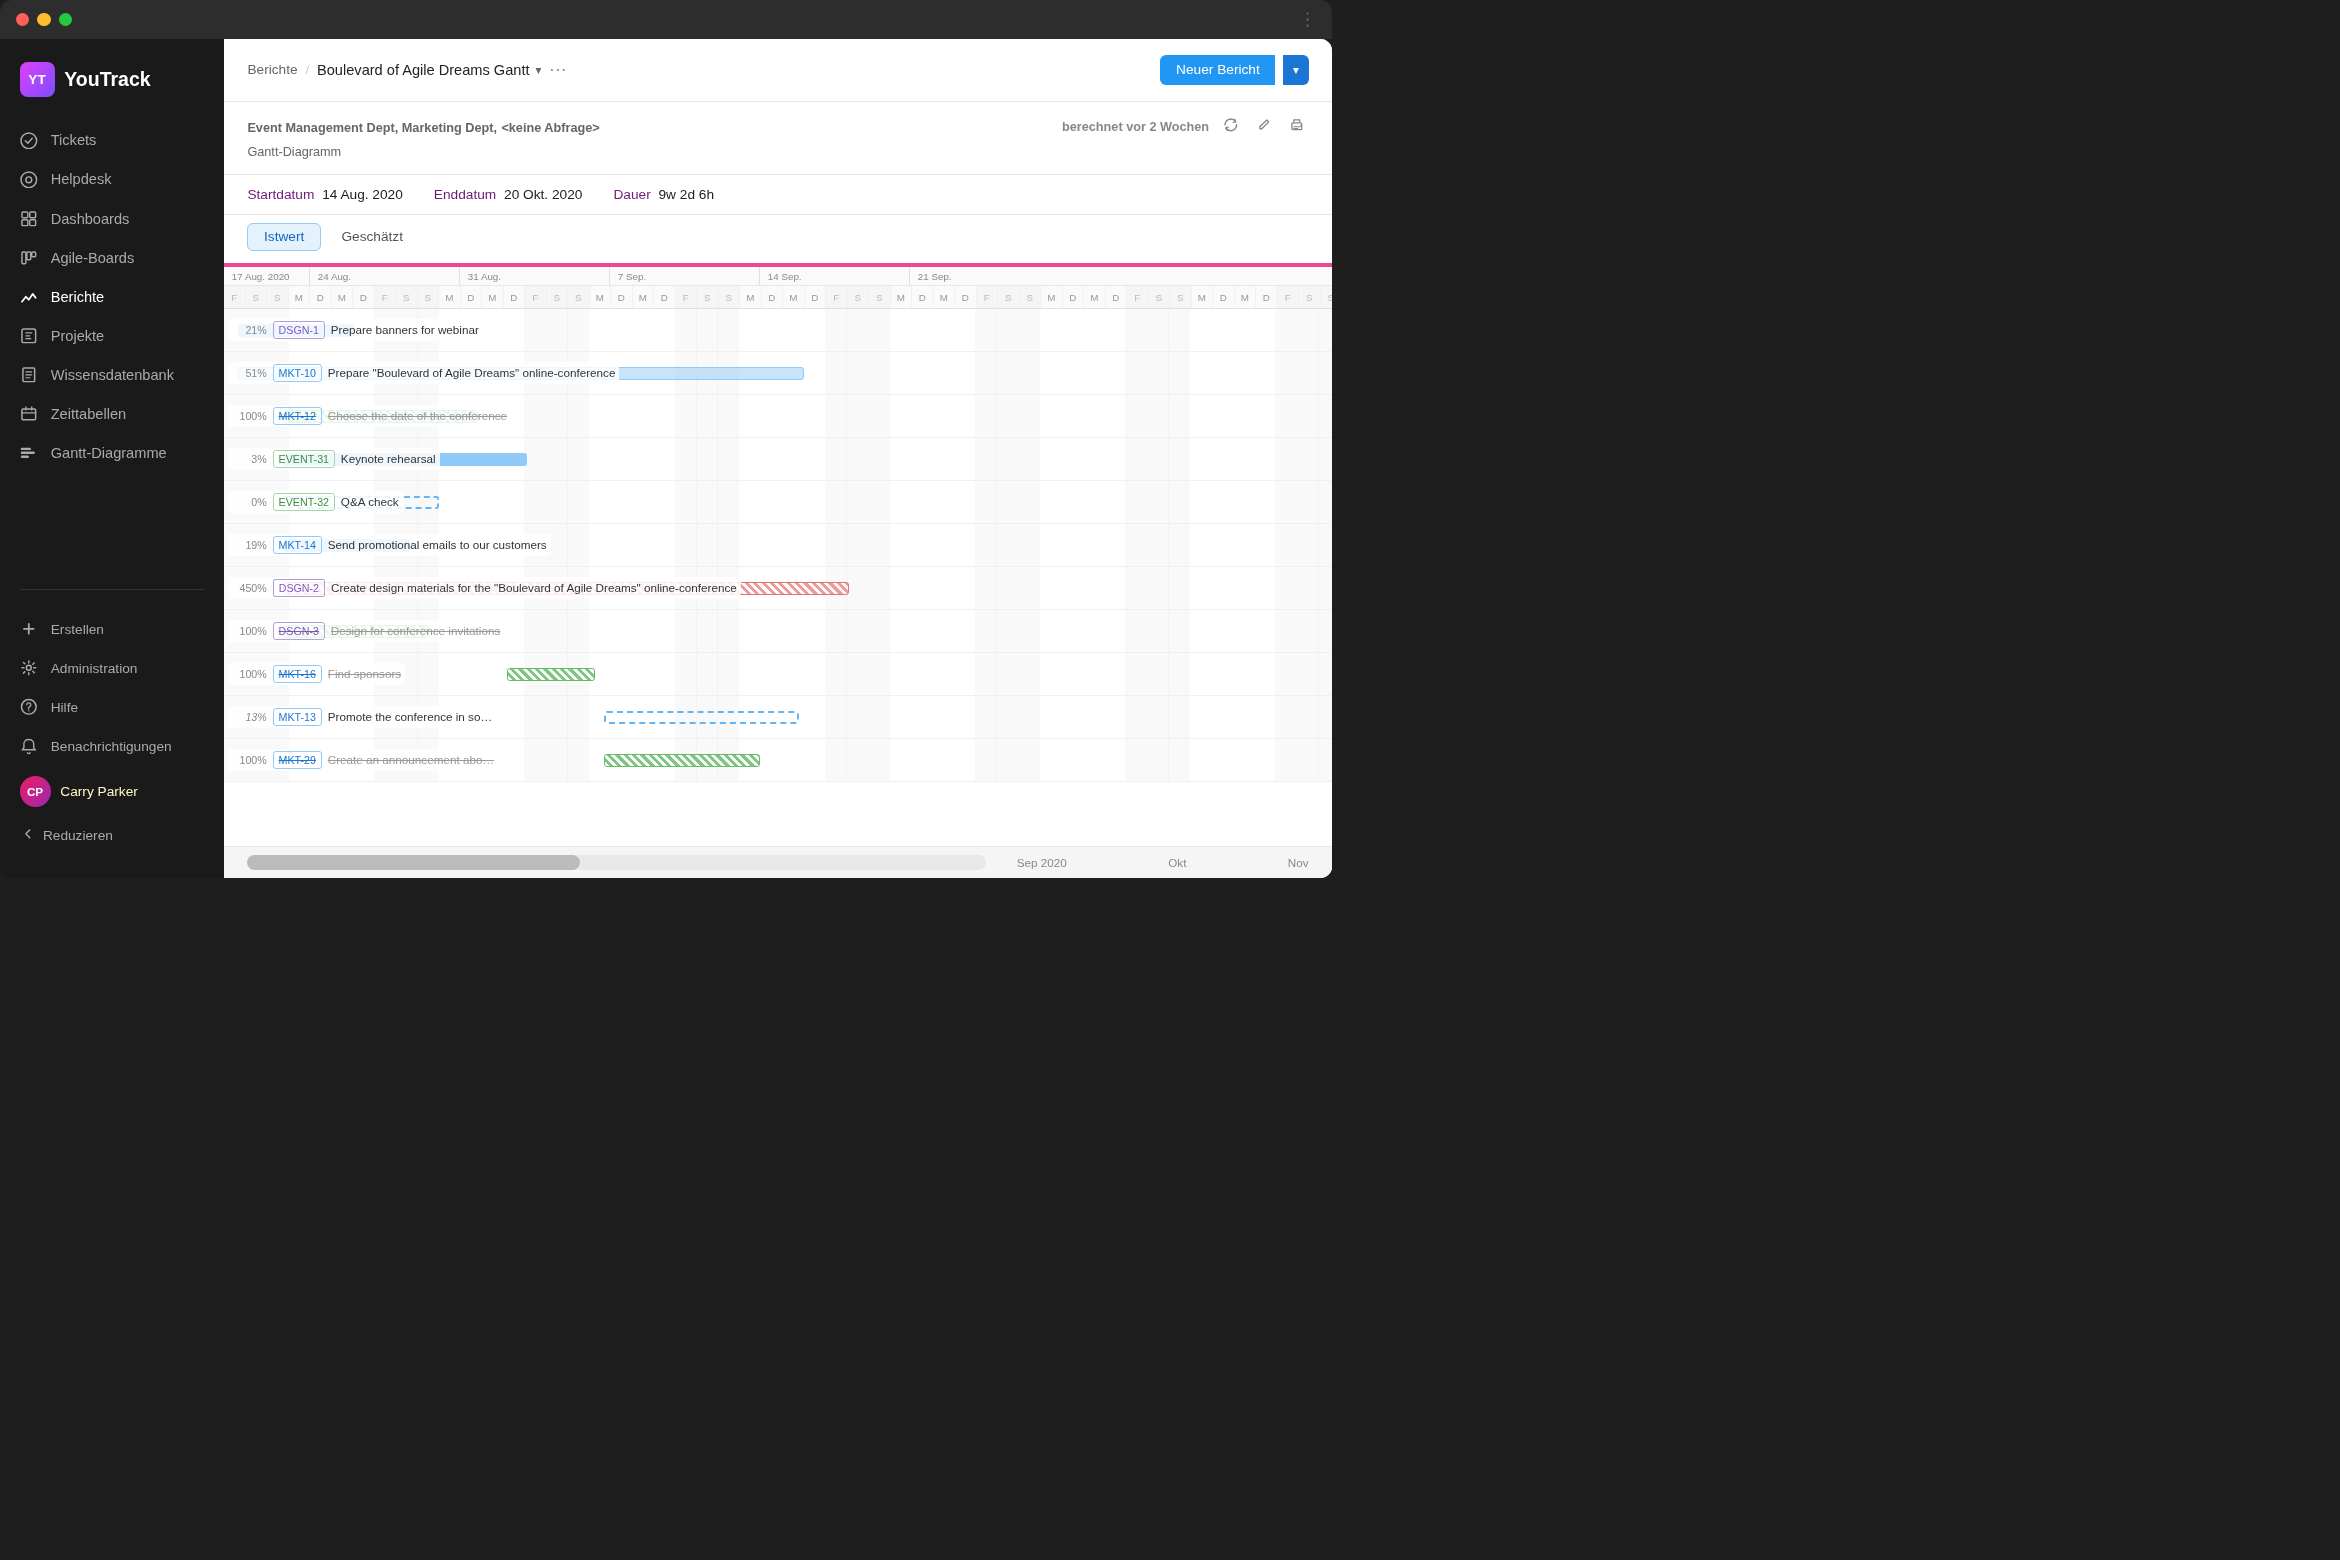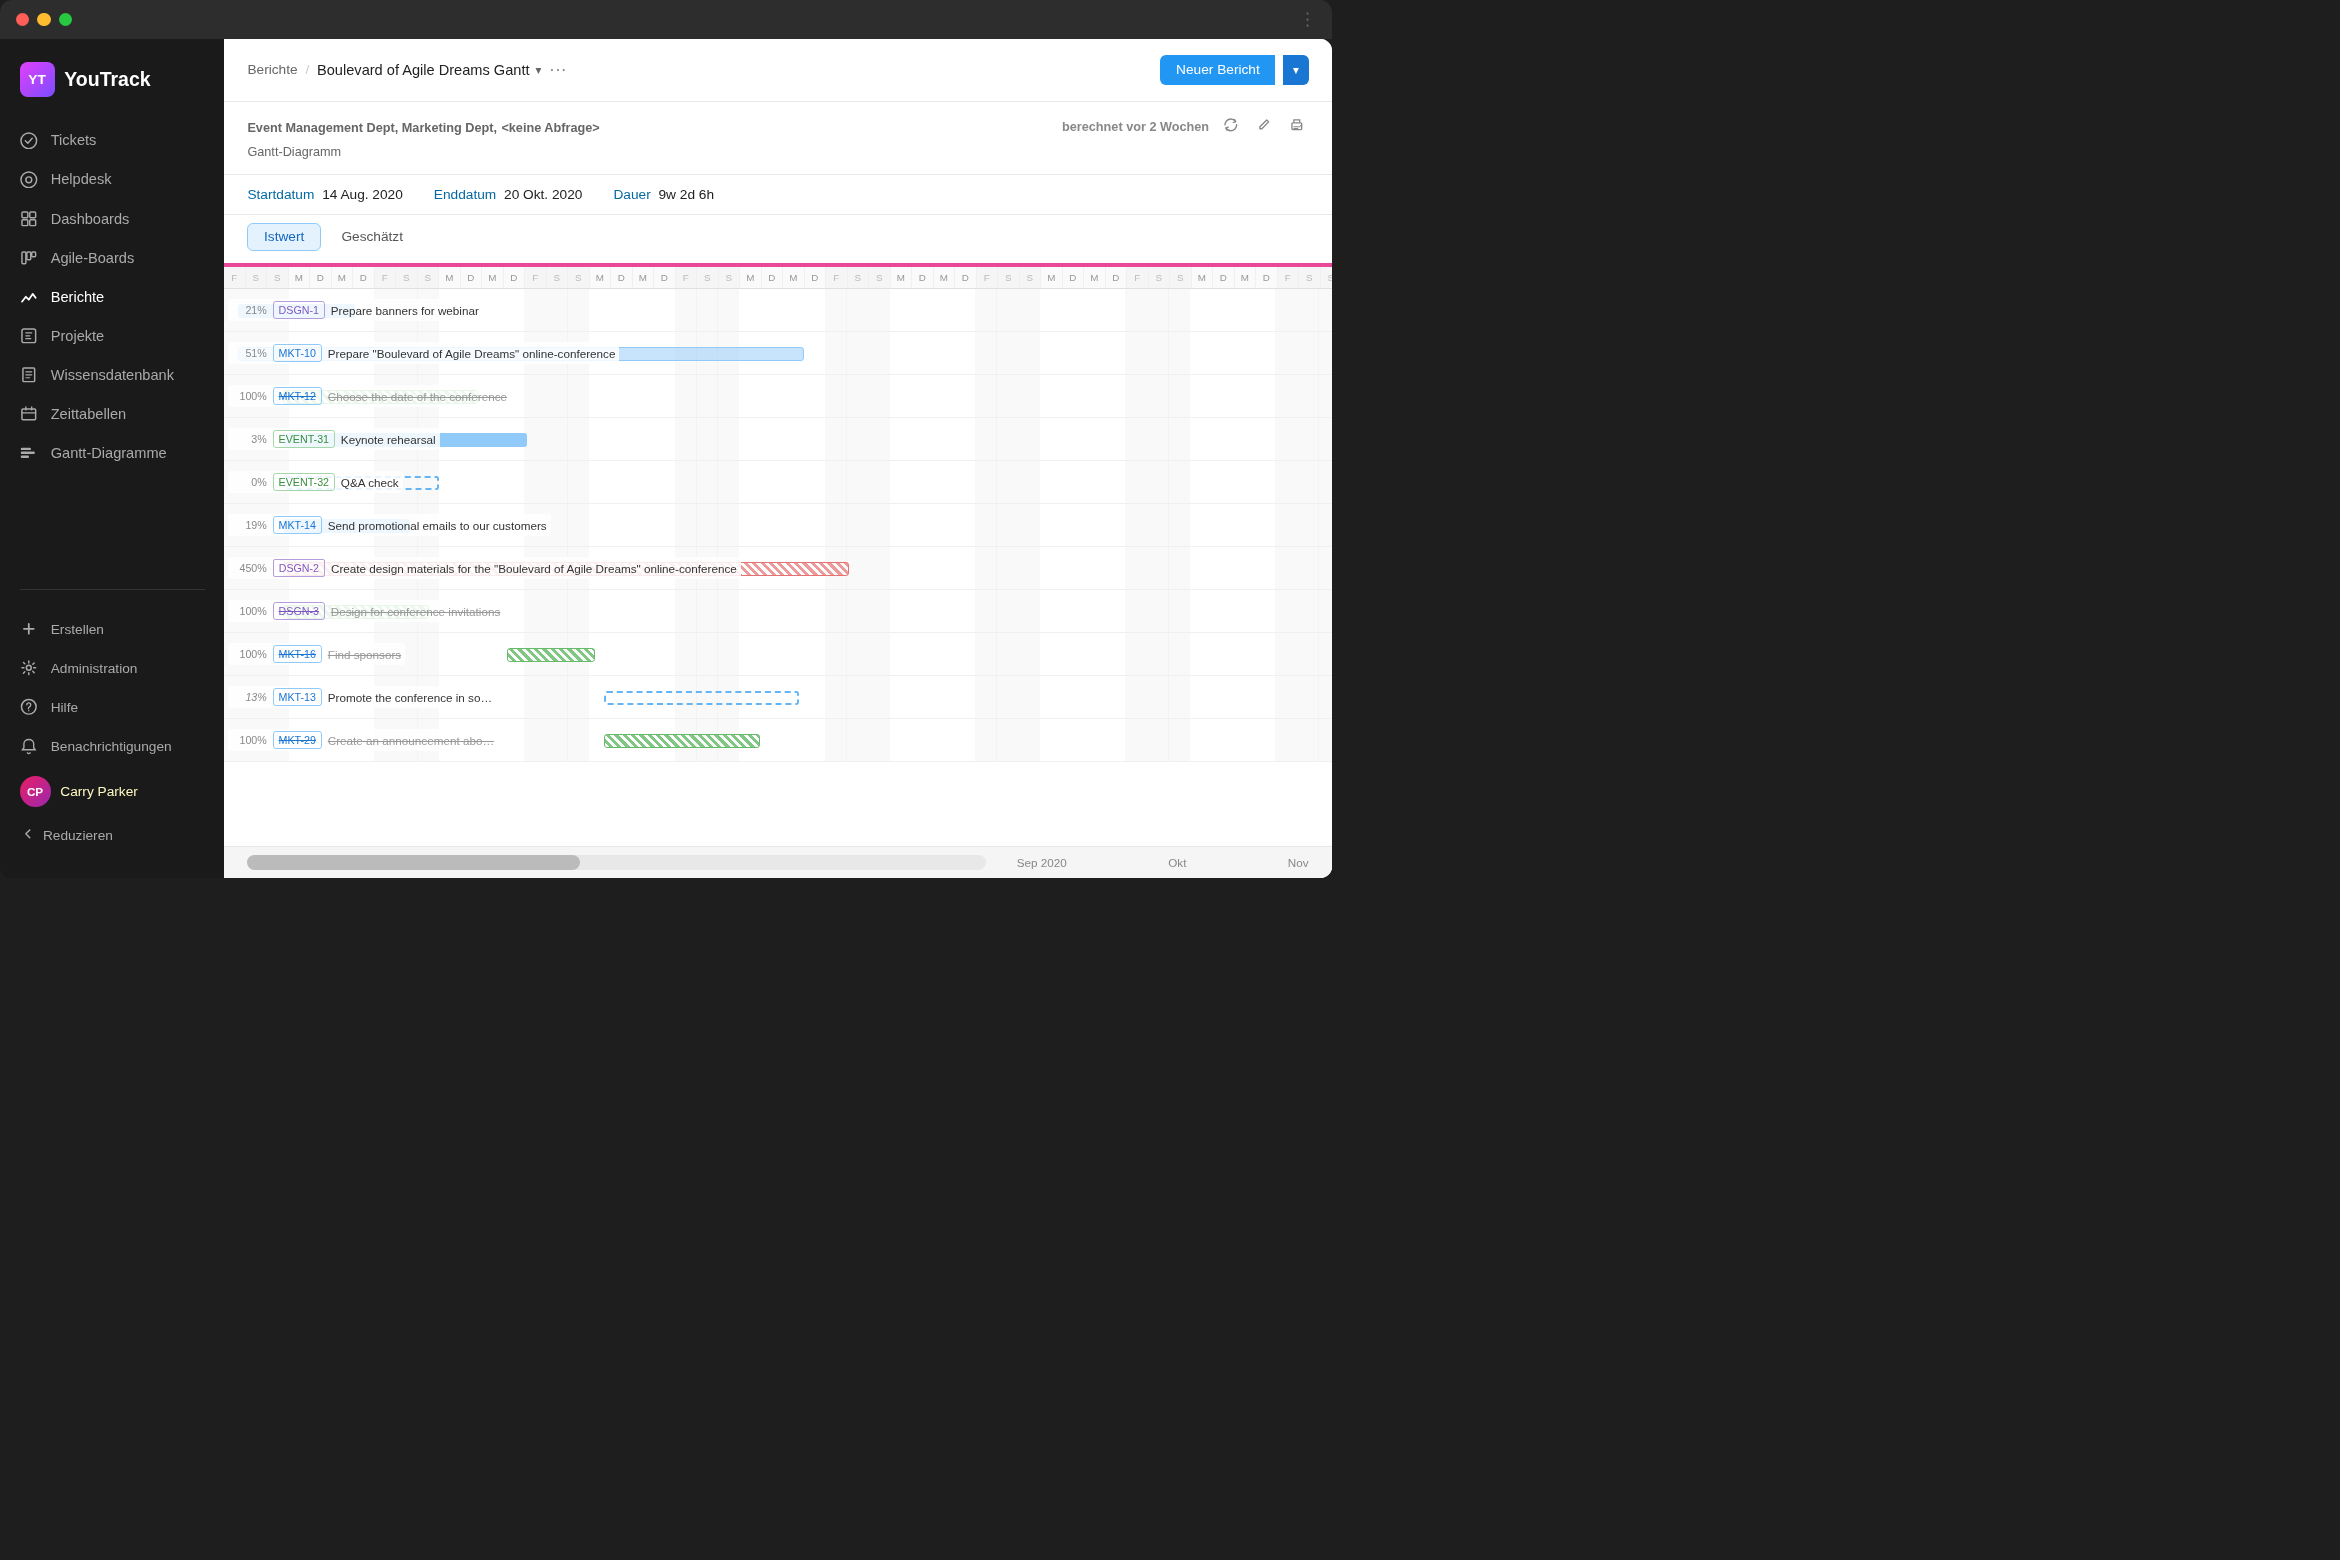--- a/index.html
+++ b/index.html
@@ -253,21 +253,21 @@
       gap: 31px;
       border-bottom: 1px solid #e8e8e8;
       flex-shrink: 0;
     }
     .date-field {
       display: flex;
       align-items: center;
       gap: 7.8px;
       font-size: 13.7px;
     }
-    .date-label { color: #0369a1; }
+    .date-label { color: #701a75; }
     .date-value { color: #222; font-weight: 500; }
 
     
     .toggle-row {
       background: #fff;
       padding: 7.8px 23.4px 11.7px;
       display: flex;
       gap: 3.9px;
       border-bottom: 4px solid #ec4899;
       flex-shrink: 0;
@@ -596,20 +596,40 @@
 
     <div class="toggle-row">
       <button class="toggle-btn active">Istwert</button>
       <button class="toggle-btn inactive">Geschätzt</button>
     </div>
 
     <div class="gantt-container">
 
       <div style="background:#fafafa; border-bottom:1px solid #e0e0e0; flex-shrink:0; overflow:hidden;">
 
+        <div style="display:flex; height:19.5px; border-bottom:1px solid #e8e8e8; margin-left:0;">
+          <div style="font-size:9.8px; color:#888; border-right:1px solid #e0e0e0; padding:0 7.8px; display:flex; align-items:center; width:86px; flex-shrink:0;">
+              <span>17 Aug. 2020</span>
+            </div>
+          <div style="font-size:9.8px; color:#888; border-right:1px solid #e0e0e0; padding:0 7.8px; display:flex; align-items:center; width:150px; flex-shrink:0;">
+              <span>24 Aug.</span>
+            </div>
+          <div style="font-size:9.8px; color:#888; border-right:1px solid #e0e0e0; padding:0 7.8px; display:flex; align-items:center; width:150px; flex-shrink:0;">
+              <span>31 Aug.</span>
+            </div>
+          <div style="font-size:9.8px; color:#888; border-right:1px solid #e0e0e0; padding:0 7.8px; display:flex; align-items:center; width:150px; flex-shrink:0;">
+              <span>7 Sep.</span>
+            </div>
+          <div style="font-size:9.8px; color:#888; border-right:1px solid #e0e0e0; padding:0 7.8px; display:flex; align-items:center; width:150px; flex-shrink:0;">
+              <span>14 Sep.</span>
+            </div>
+          <div style="font-size:9.8px; color:#888; padding:0 7.8px; display:flex; align-items:center; flex-shrink:0;">
+              <span>21 Sep.</span>
+            </div>
+        </div>
 
         <div style="display:flex; height:21.5px;">
 
           <div style="width: 21.5px; flex-shrink: 0; display: flex; align-items: center; justify-content: center; font-size: 9.8px; border-right: 1px solid rgb(240, 240, 240); height: 100%; color: rgb(187, 187, 187); background: rgb(245, 245, 245);">F</div>
             <div style="width: 21.5px; flex-shrink: 0; display: flex; align-items: center; justify-content: center; font-size: 9.8px; border-right: 1px solid rgb(240, 240, 240); height: 100%; color: rgb(187, 187, 187); background: rgb(245, 245, 245);">S</div>
             <div style="width: 21.5px; flex-shrink: 0; display: flex; align-items: center; justify-content: center; font-size: 9.8px; border-right: 1px solid rgb(240, 240, 240); height: 100%; color: rgb(187, 187, 187); background: rgb(245, 245, 245);">S</div>
             <div style="width: 21.5px; flex-shrink: 0; display: flex; align-items: center; justify-content: center; font-size: 9.8px; border-right: 1px solid rgb(240, 240, 240); height: 100%; color: rgb(153, 153, 153); background: transparent;">M</div>
             <div style="width: 21.5px; flex-shrink: 0; display: flex; align-items: center; justify-content: center; font-size: 9.8px; border-right: 1px solid rgb(240, 240, 240); height: 100%; color: rgb(153, 153, 153); background: transparent;">D</div>
             <div style="width: 21.5px; flex-shrink: 0; display: flex; align-items: center; justify-content: center; font-size: 9.8px; border-right: 1px solid rgb(240, 240, 240); height: 100%; color: rgb(153, 153, 153); background: transparent;">M</div>
             <div style="width: 21.5px; flex-shrink: 0; display: flex; align-items: center; justify-content: center; font-size: 9.8px; border-right: 1px solid rgb(240, 240, 240); height: 100%; color: rgb(153, 153, 153); background: transparent;">D</div>

